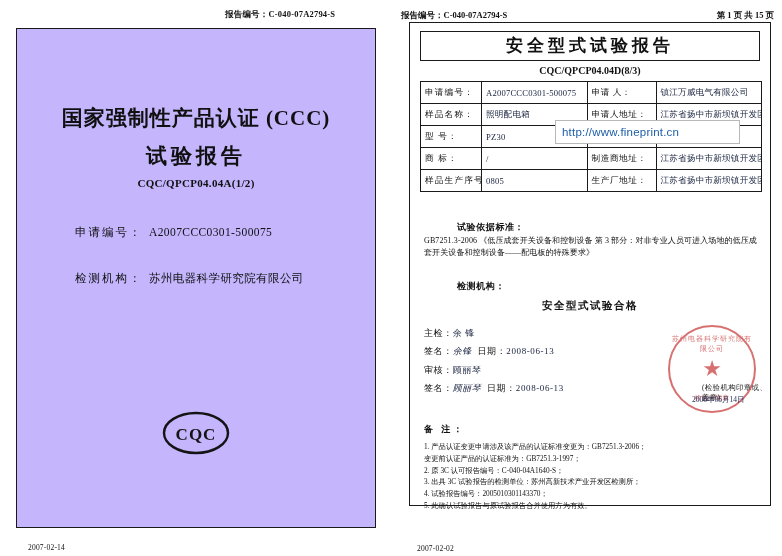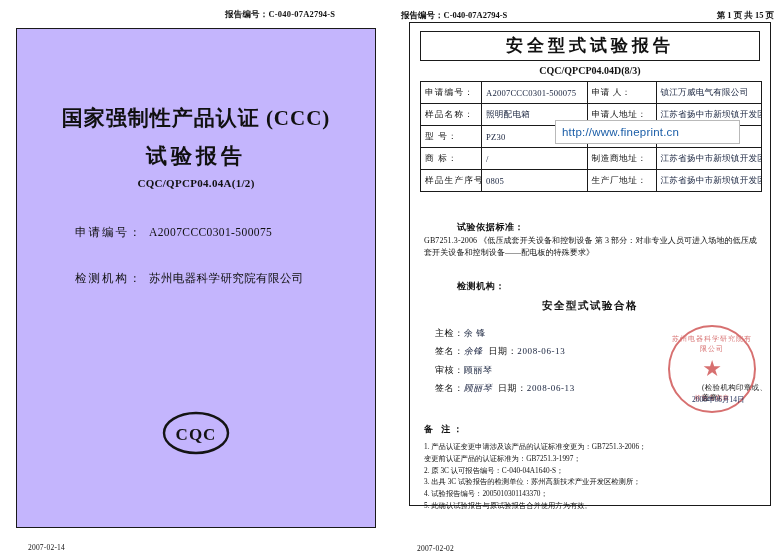--- a/index.html
+++ b/index.html
@@ -208,21 +208,20 @@
     font-size: 10.5px;
     font-weight: bold;
     letter-spacing: 1.5px;
   }
   .sig-line {
     position: absolute;
     left: 14px;
     font-size: 9px;
     letter-spacing: 0.6px;
     white-space: nowrap;
-    margin-left: 11px;
   }
   .sig-line .hw {
     display: inline-block;
     color: #18213f;
     font-style: italic;
     letter-spacing: 0.5px;
   }
   .notes-title {
     position: absolute;
     left: 14px;

